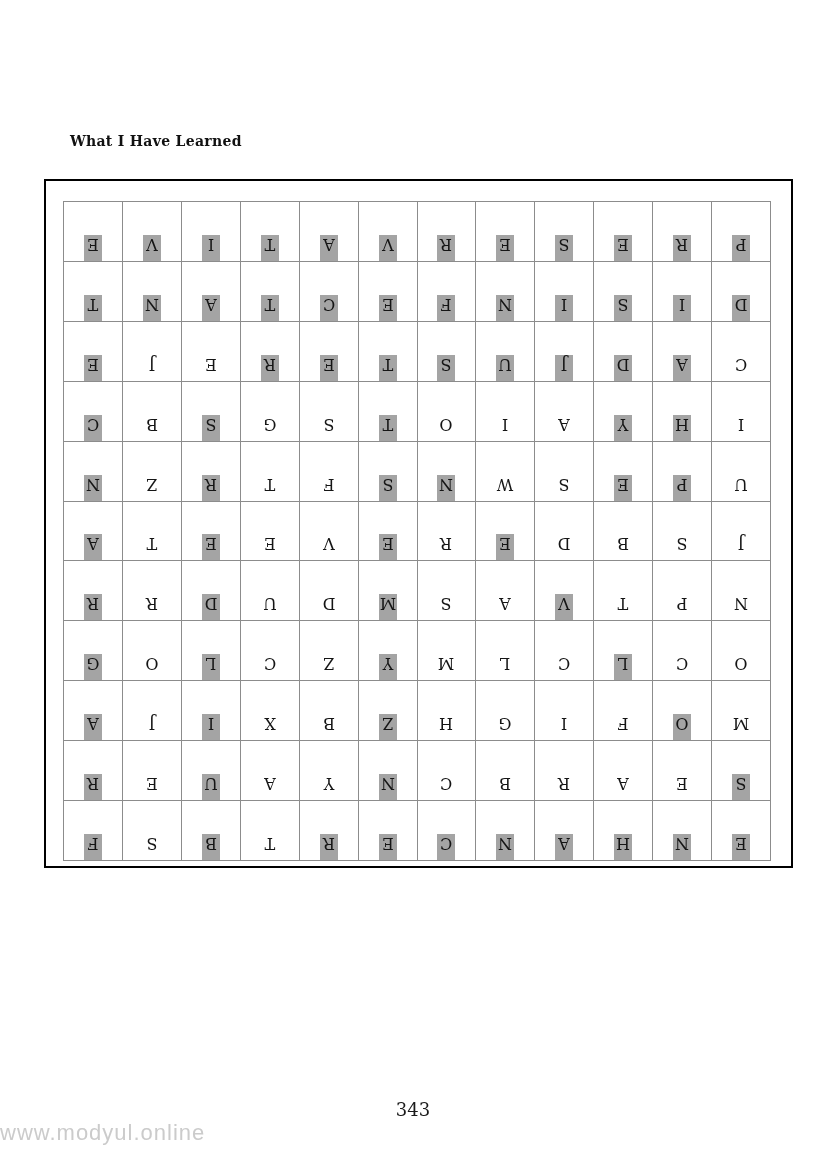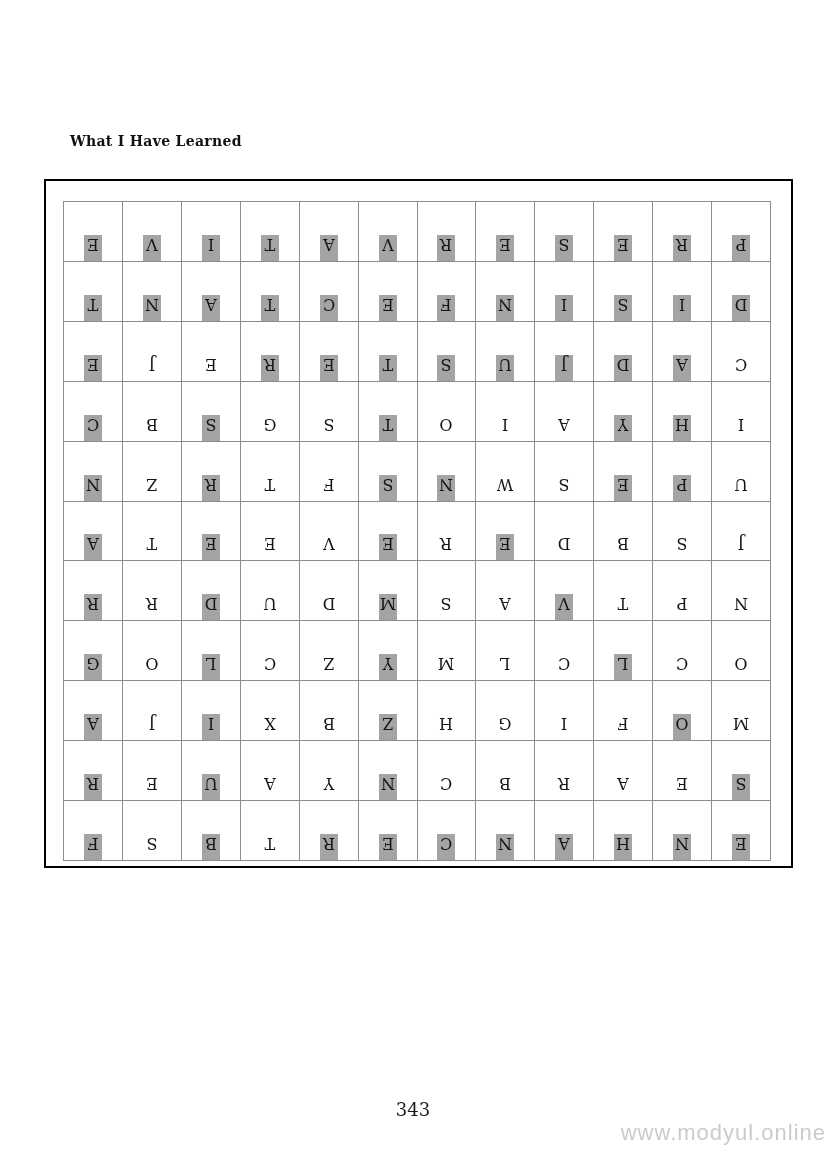--- a/index.html
+++ b/index.html
@@ -51,21 +51,21 @@
   }
   .letter.hl{background:var(--hl,#a4a4a4);}
   .page-number{
     position:absolute;left:0;top:1099px;width:100%;
     text-align:center;
     font-size:18px;color:#1a1a1a;
     font-family:"DejaVu Serif", serif;
   }
   .watermark{
     position:absolute;left:0;top:1120px;width:100%;
-    text-align:right;
+    text-align:left;
     font-size:22px;letter-spacing:1px;
     color:var(--wm,#cbcbcb);
     font-family:"Liberation Sans", sans-serif;
   }
 </style>
 </head>
 <body>
 
 <div class="page">
   <div class="header">What I Have Learned</div>

